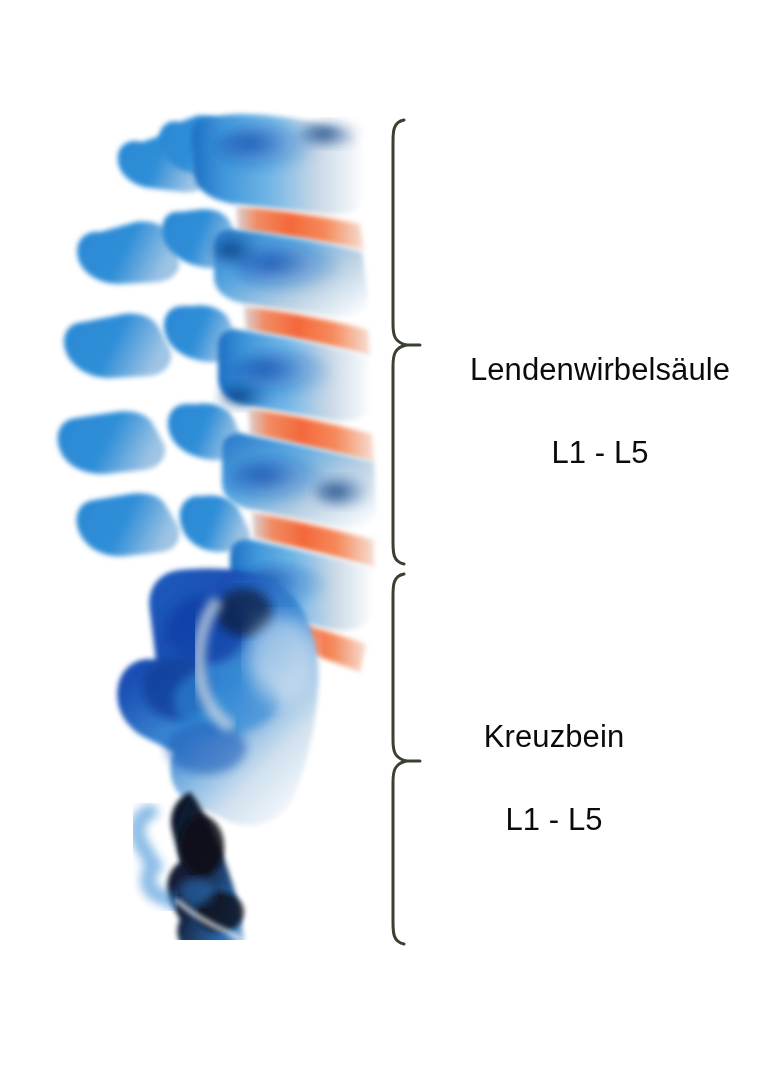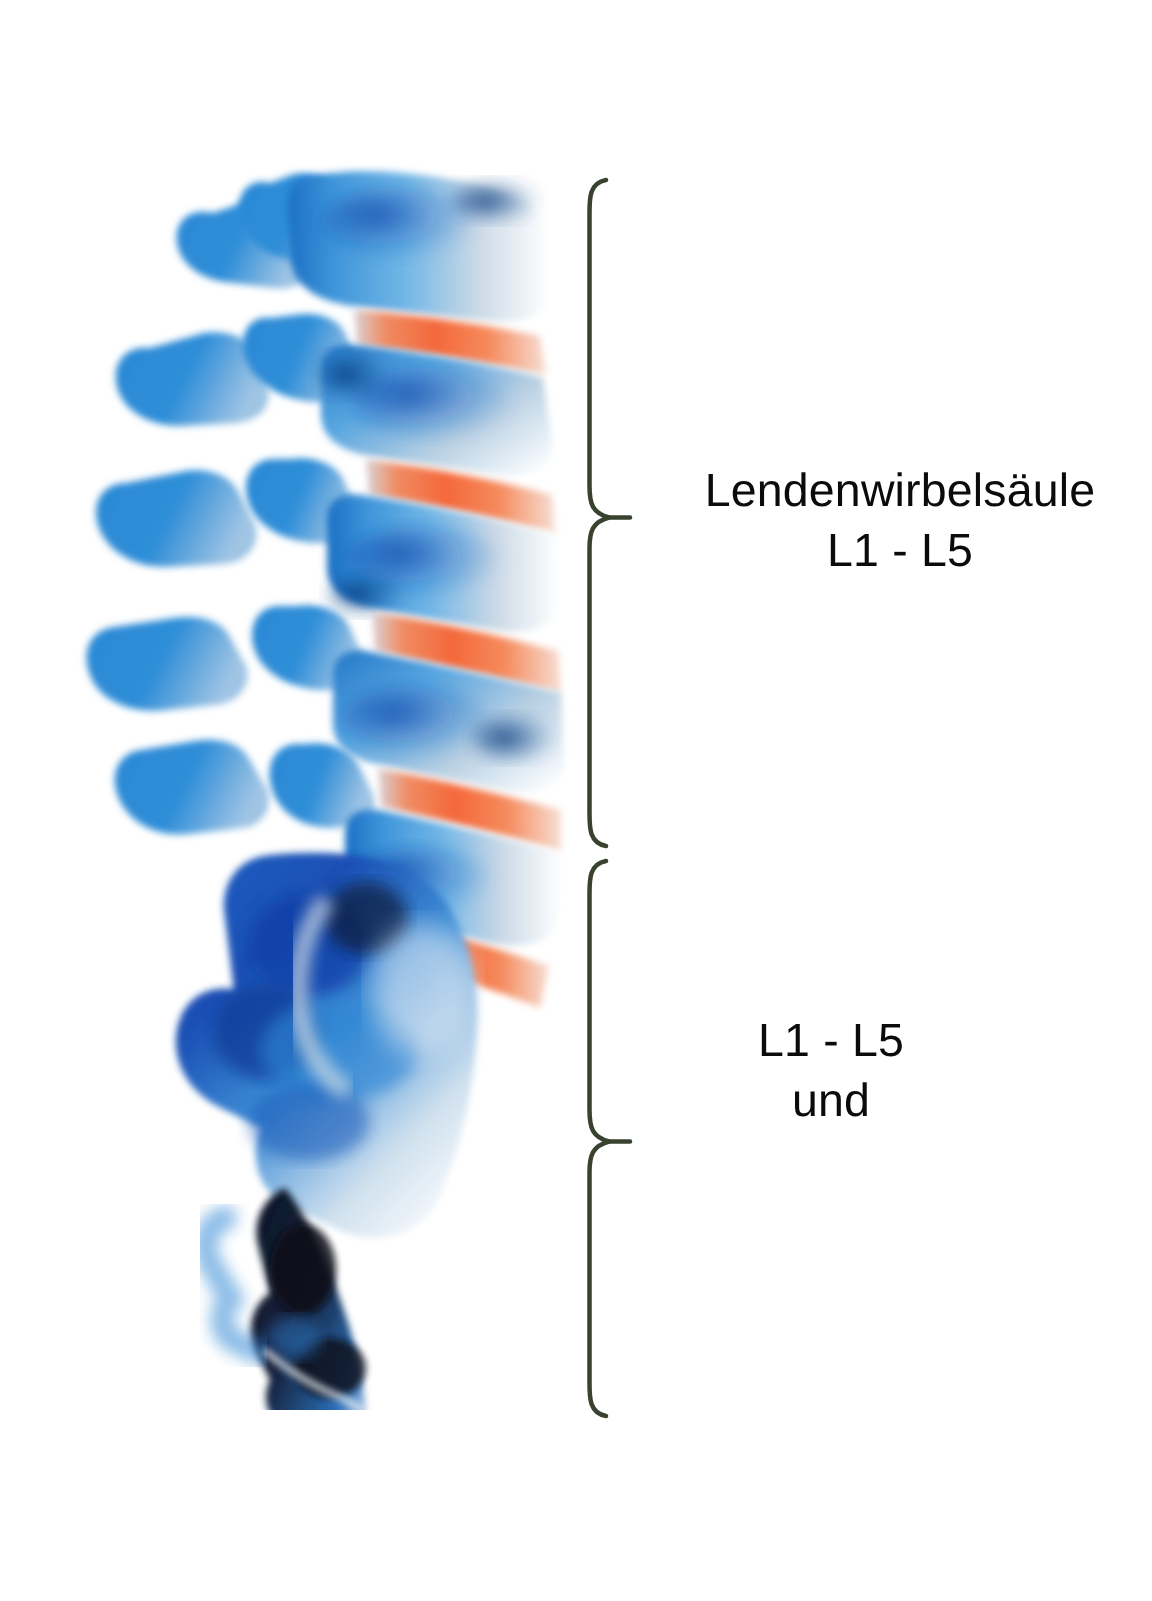--- a/index.html
+++ b/index.html
@@ -37,21 +37,21 @@
     color:#0b0b0b;
     font-size:31px;
     line-height:40px;
     text-align:center;
     white-space:nowrap;
     font-weight:400;
     letter-spacing:0.1px;
   }
   #label-lumbar { left:448px; top:307px; width:304px; }
   #label-sacrum { left:410px; top:674px; width:288px; }
-  .label-line { display:block; }
+  .label-line { display:block;margin-top:43px; }
 </style>
 </head>
 <body>
 
 <div id="stage">
 
   <div id="spine-figure">
     <svg viewBox="0 0 360 840" xmlns="http://www.w3.org/2000/svg">
       <defs>
 
@@ -253,17 +253,17 @@
       <path d="M20,189 L34,189" fill="none" stroke="#39422f" stroke-width="3" stroke-linecap="round"></path>
     </svg>
   </div>
 
   <div class="label-block" id="label-lumbar">
     <span class="label-line">Lendenwirbelsäule</span>
     <span class="label-line">L1 - L5</span>
   </div>
 
   <div class="label-block" id="label-sacrum">
+    <span class="label-line">Kreuzbein</span>
     <span class="label-line">L1 - L5</span>
-    <span class="label-line">und</span>
   </div>
 
 </div>
 
 </body></html>

